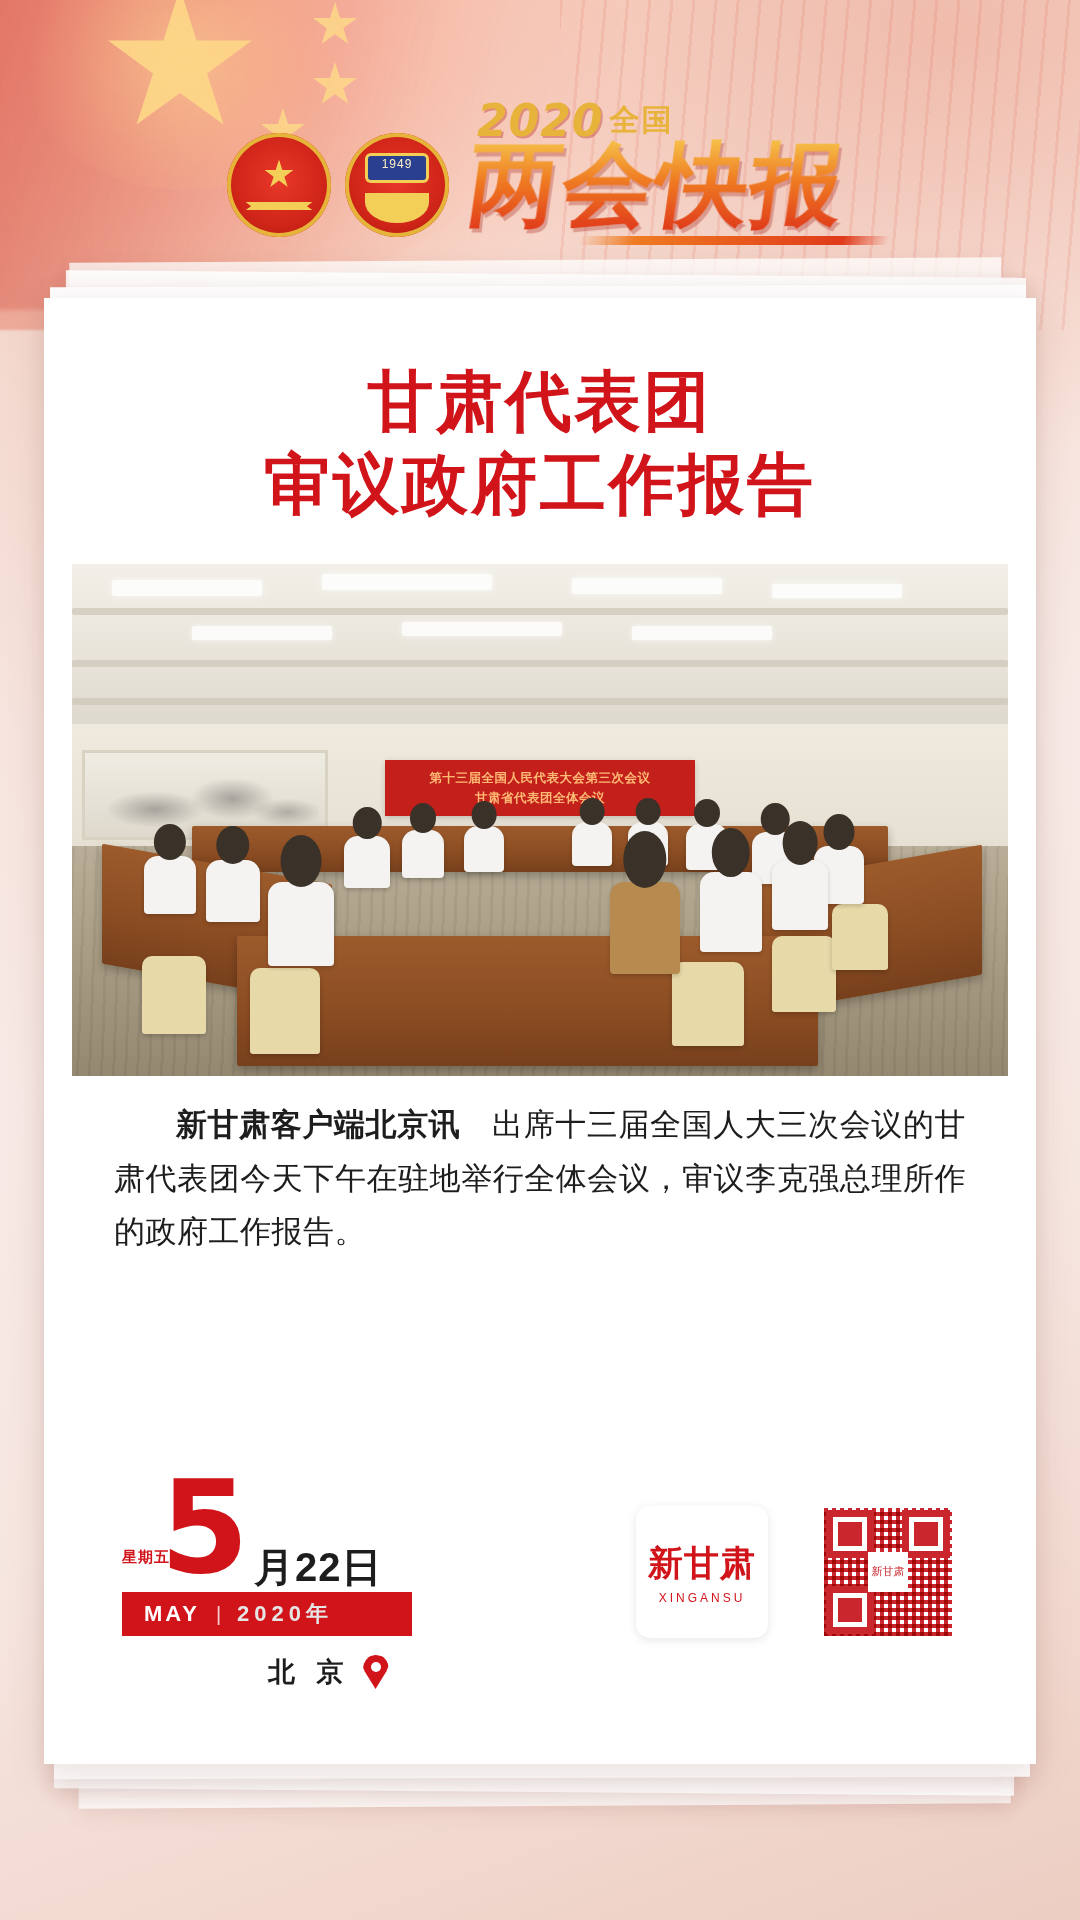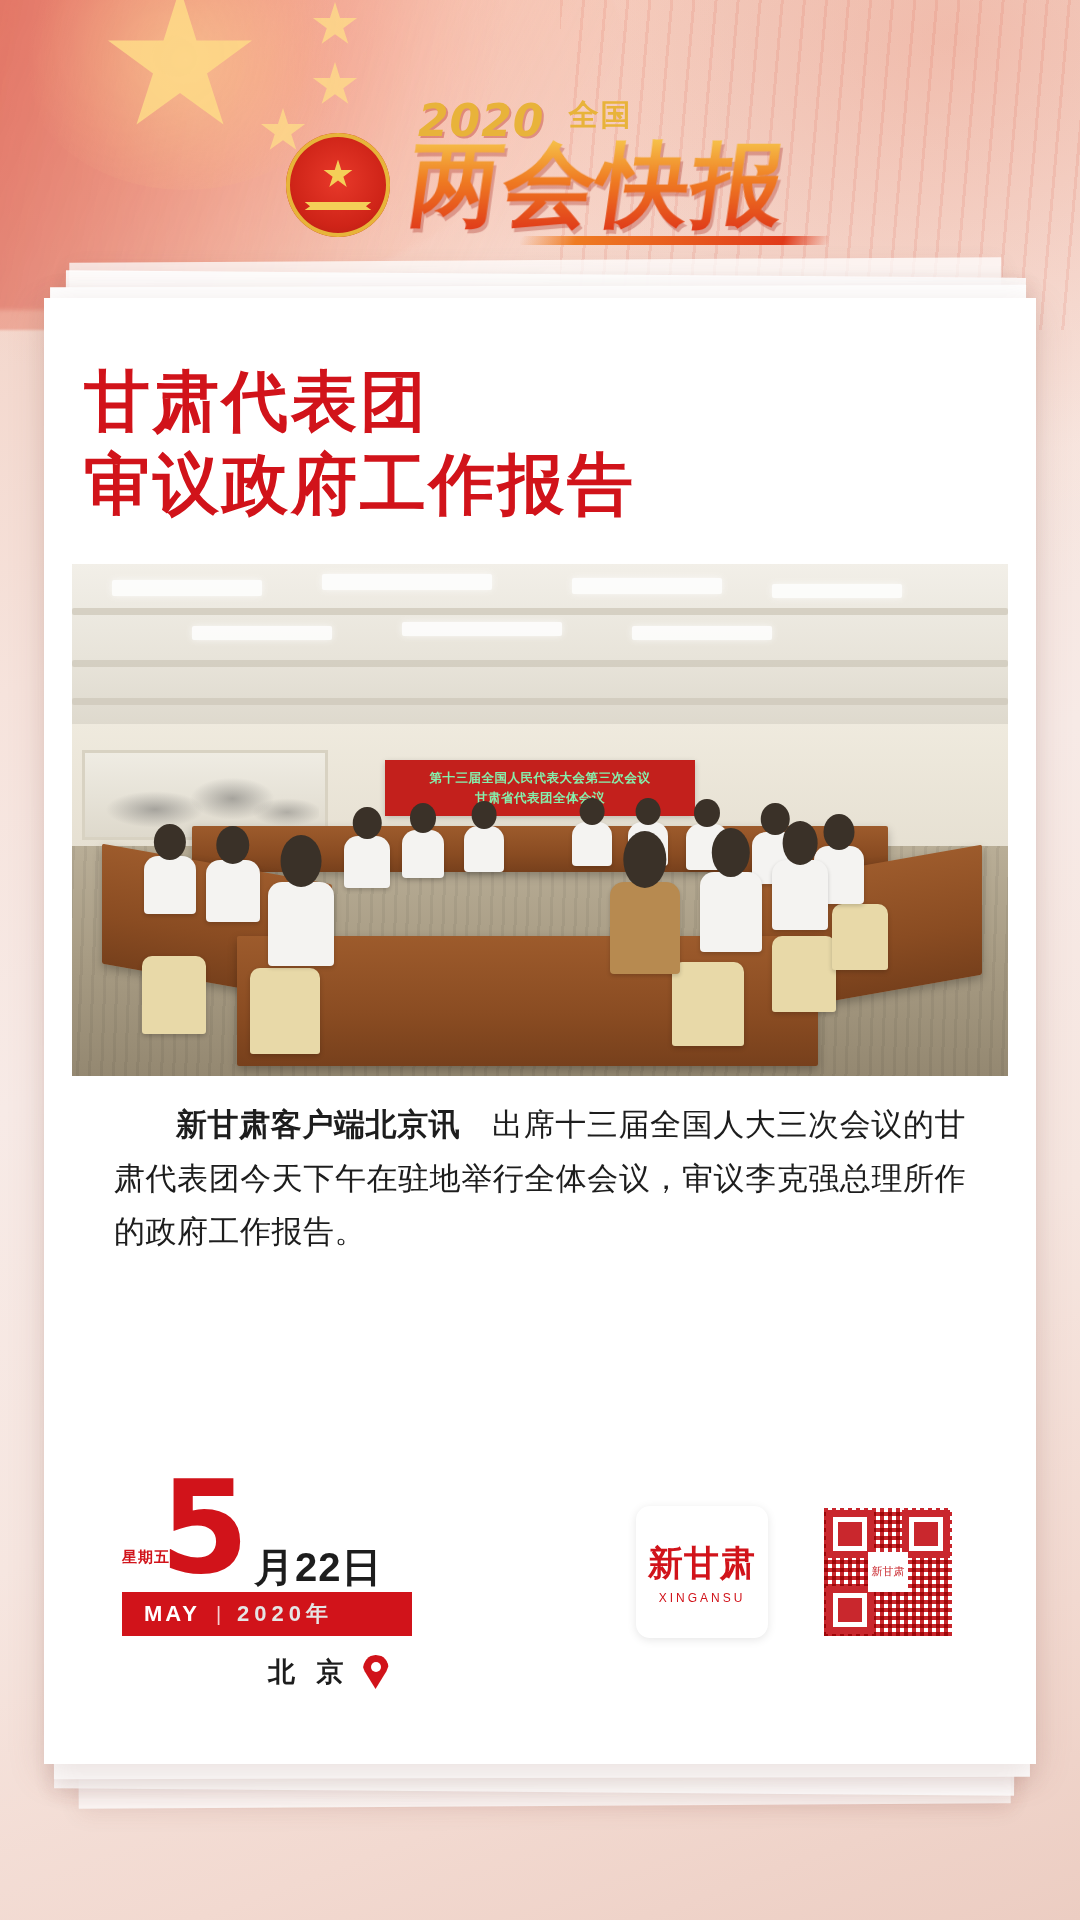--- a/index.html
+++ b/index.html
@@ -170,22 +170,22 @@
     position: relative;
     display: flex;
     align-items: flex-end;
     margin-left: 6px;
   }
   .title-2020 {
     position: absolute;
     left: 8px;
     top: -44px;
     display: flex;
-    align-items: flex-start;
-    gap: 24px;
+    align-items: center;
+    gap: 6px;
   }
   .title-2020 .num {
     font-family: "DejaVu Sans", sans-serif;
     font-style: italic;
     font-weight: 700;
     font-size: 44px;
     color: #e8b33a;
     letter-spacing: 1px;
     text-shadow: 2px 2px 0 rgba(180,30,20,0.35);
   }
@@ -242,21 +242,21 @@
     right: 44px;
     top: 46px;
     bottom: 48px;
     background: #ffffff;
     box-shadow: 0 10px 34px rgba(140, 90, 80, 0.20);
   }
 
   
   .headline {
     padding: 62px 40px 0;
-    text-align: left;
+    text-align: center;
   }
   .headline-line {
     font-size: 66px;
     font-weight: 700;
     line-height: 1.26;
     letter-spacing: 3px;
     color: #d1131a;
     font-family: "DejaVu Sans", sans-serif;
   }
 
@@ -305,21 +305,21 @@
     height: 56px;
     background: #c3201c;
     display: flex;
     flex-direction: column;
     align-items: center;
     justify-content: center;
     gap: 3px;
     box-shadow: 0 2px 6px rgba(0,0,0,.18);
   }
   .ph-banner span {
-    color: #86efac;
+    color: #fdba74;
     font-size: 12.5px;
     letter-spacing: .5px;
     white-space: nowrap;
     font-weight: 700;
   }
   .ph-art {
     position: absolute;
     left: 10px; top: 186px;
     width: 240px; height: 84px;
     background: linear-gradient(180deg, #efece3 0%, #ded9cc 100%);
@@ -581,20 +581,23 @@
     <div class="star-big"></div>
     <div class="star-sm s1"></div>
     <div class="star-sm s2"></div>
     <div class="star-sm s3"></div>
     <div class="star-sm s4"></div>
   </div>
   <div class="bg-vert-lines"></div>
 
   <div class="header">
     <div class="emblem cn"></div>
+    <div class="emblem cppcc">
+      <div class="emblem-year">1949</div>
+    </div>
     <div class="title-lockup">
       <div class="title-2020">
         <span class="num">2020</span>
         <span class="cn">全国</span>
       </div>
       <div class="title-main">两会快报</div>
       <div class="title-underline"></div>
     </div>
   </div>
 

